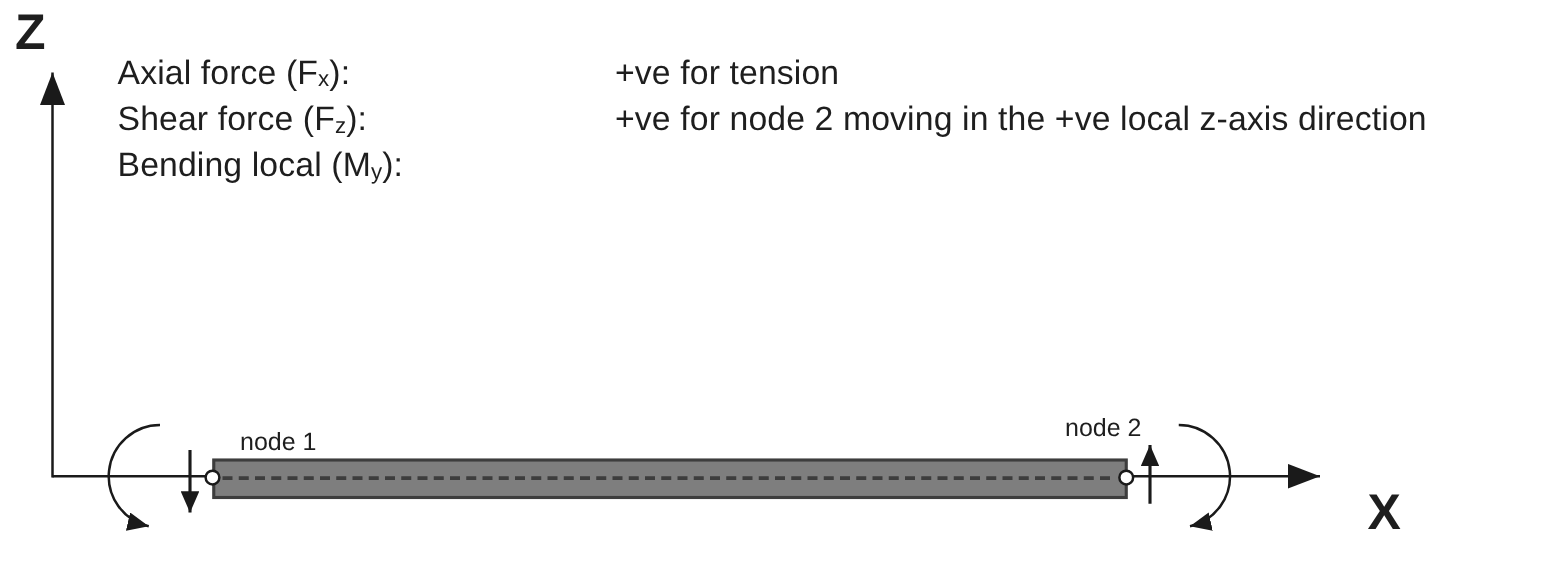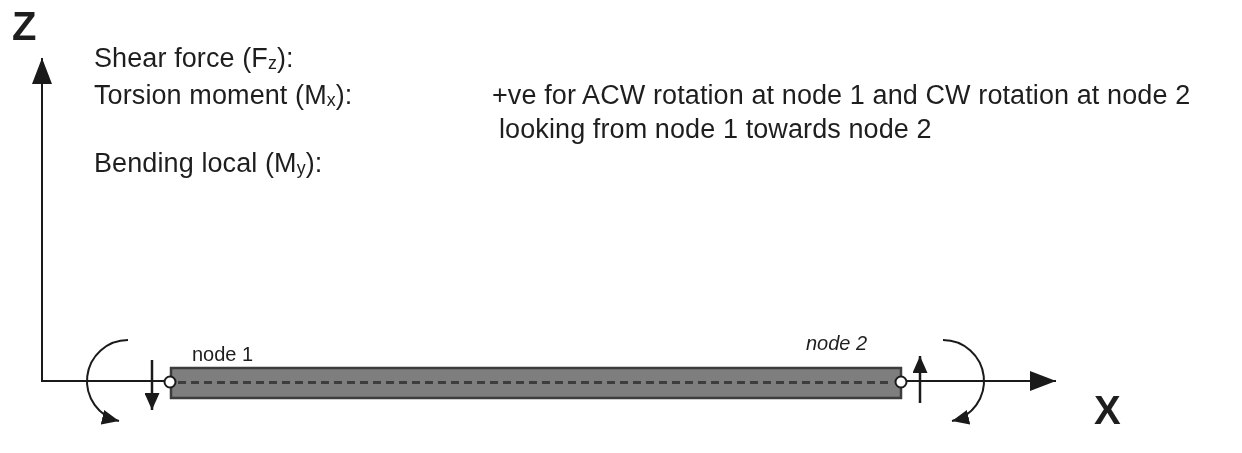--- a/index.html
+++ b/index.html
@@ -22,21 +22,21 @@
   .sub{font-size:0.66em;position:relative;top:2px;}
   .desc{white-space:nowrap;}
   .line{line-height:34px;}
   .line.cont{padding-left:7px;}
   
   .axis-label{position:absolute;font-weight:bold;font-size:40px;line-height:1;}
   .z-label{left:12px;top:6px;}
   .x-label{left:1094px;top:390px;}
   .node-label{position:absolute;font-size:20px;line-height:1;}
   .node1-label{left:192px;top:344px;}
-  .node2-label{left:806px;top:333px;font-style:italic;}
+  .node2-label{left:852px;top:333px;}
   
   .diagram-svg{position:absolute;left:0;top:0;width:1242px;height:453px;}
 </style>
 </head>
 <body>
 
 <div class="screen">
 
   <svg class="diagram-svg" viewBox="0 0 1242 453" xmlns="http://www.w3.org/2000/svg">
     <defs>
@@ -66,33 +66,33 @@
   </svg>
 
   <div class="axis-label z-label">Z</div>
   <div class="axis-label x-label">X</div>
 
   <div class="node-label node1-label">node 1</div>
   <div class="node-label node2-label">node 2</div>
 
   <div class="conv">
 
+    <div class="entry">
+      <div class="term"><span>Axial force (F</span><span class="sub">x</span><span>):</span></div>
+      <div class="desc">
+        <div class="line">+ve for tension</div>
+      </div>
+    </div>
 
     <div class="entry">
       <div class="term"><span>Shear force (F</span><span class="sub">z</span><span>):</span></div>
       <div class="desc">
+        <div class="line">+ve for node 2 moving in the +ve local z-axis direction</div>
       </div>
     </div>
 
-    <div class="entry">
-      <div class="term"><span>Torsion moment (M</span><span class="sub">x</span><span>):</span></div>
-      <div class="desc">
-        <div class="line">+ve for ACW rotation at node 1 and CW rotation at node 2</div>
-        <div class="line cont">looking from node 1 towards node 2</div>
-      </div>
-    </div>
 
     <div class="entry">
       <div class="term"><span>Bending local (M</span><span class="sub">y</span><span>):</span></div>
     </div>
 
   </div>
 </div>
 
 </body></html>

